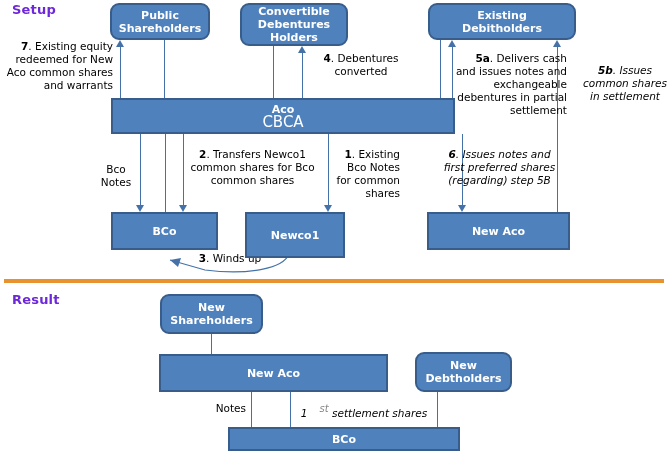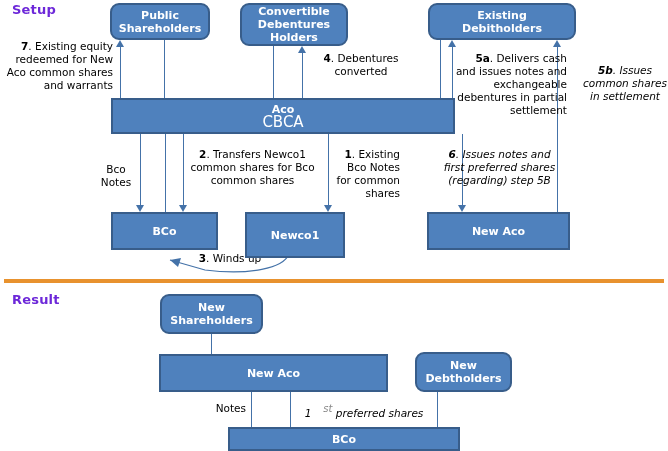--- a/index.html
+++ b/index.html
@@ -242,16 +242,16 @@
   </div>
 
   <div class="vline" style="left:211px; top:334px; height:20px;"></div>
   <div class="vline" style="left:251px; top:392px; height:35px;"></div>
   <div class="vline" style="left:290px; top:392px; height:35px;"></div>
   <div class="vline" style="left:437px; top:392px; height:35px;"></div>
 
   <div class="caption ta-right" style="left:200px; top:402px; width:46px;">Notes</div>
 
   <div class="caption ta-left" style="left:294px; top:402px; width:140px;">
-    <span>1</span><span class="sup">st</span><span> preferred shares</span>
+    <span>1</span><span class="sup">st</span><span> settlement shares</span>
   </div>
 
 </div>
 
 </body></html>

